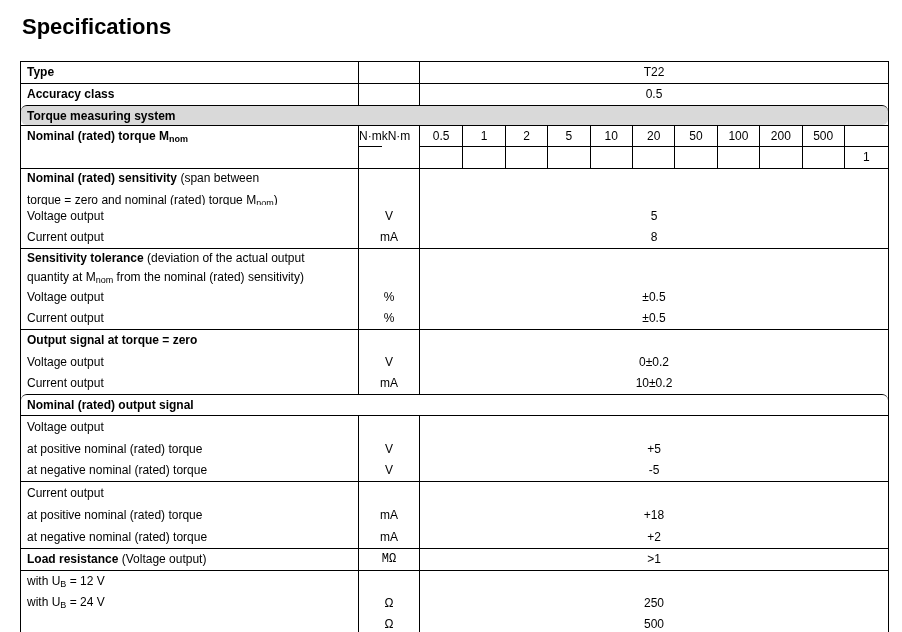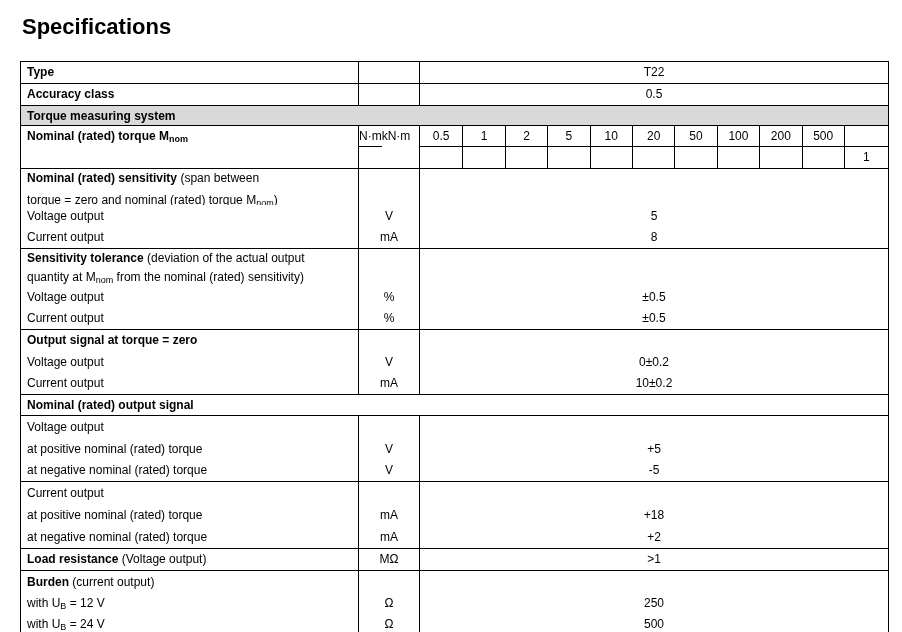--- a/index.html
+++ b/index.html
@@ -18,21 +18,21 @@
     line-height: 21px;
   }
   .spec-table {
     width: 869px;
     margin: 24px 0 0 20px;
     border: 1px solid #000;
     background: #fff;
   }
   .row { display: flex; border-top: 1px solid #000; }
   .row:first-child { border-top: none; }
-  .row.section { align-items: flex-end; padding-left: 6px; }
+  .row.section { align-items: flex-end; padding-left: 6px; border-radius: 6px; }
   .row.section.gray { background: #d9d9d9; }
   .c-label { width: 337px; padding-left: 6px; display: flex; flex-direction: column; }
   .c-unit  { width: 62px; border-left: 1px solid #000; border-right: 1px solid #000;
              display: flex; flex-direction: column; }
   .c-value { flex: 1; display: flex; flex-direction: column; }
   .line { display: block; white-space: nowrap; overflow: hidden; }
   .ctr  { text-align: center; }
   .b    { font-weight: bold; }
   .sub  { font-size: 9px; vertical-align: -2px; }
   
@@ -223,29 +223,28 @@
         <div class="line ctr" style="height: 22px; line-height: 22px;"></div>
         <div class="line ctr" style="height: 22px; line-height: 22px;">+18</div>
         <div class="line ctr" style="height: 22px; line-height: 22px;">+2</div>
       </div>
     </div>
     <div class="row block">
       <div class="c-label">
         <div class="line" style="height: 21px; line-height: 21px;"><span class="b">Load resistance</span><span> (Voltage output)</span></div>
       </div>
       <div class="c-unit">
-        <div class="line ctr" style="height: 21px; line-height: 21px;">MΩ</div>
+        <div class="line ctr" style="height: 21px; line-height: 21px; font-family: Liberation Mono, monospace;">MΩ</div>
       </div>
       <div class="c-value">
         <div class="line ctr" style="height: 21px; line-height: 21px;">&gt;1</div>
       </div>
     </div>
     <div class="row block">
       <div class="c-label">
-        <div class="line" style="height: 22px; line-height: 22px;"><span class="b">Burden</span><span> (current output)</span></div>
         <div class="line" style="height: 21px; line-height: 21px;"><span>with U</span><span class="sub">B</span><span> = 12 V</span></div>
         <div class="line" style="height: 21px; line-height: 21px;"><span>with U</span><span class="sub">B</span><span> = 24 V</span></div>
       </div>
       <div class="c-unit">
         <div class="line ctr" style="height: 22px; line-height: 22px;"></div>
         <div class="line ctr" style="height: 21px; line-height: 21px;">Ω</div>
         <div class="line ctr" style="height: 21px; line-height: 21px;">Ω</div>
       </div>
       <div class="c-value">
         <div class="line ctr" style="height: 22px; line-height: 22px;"></div>

